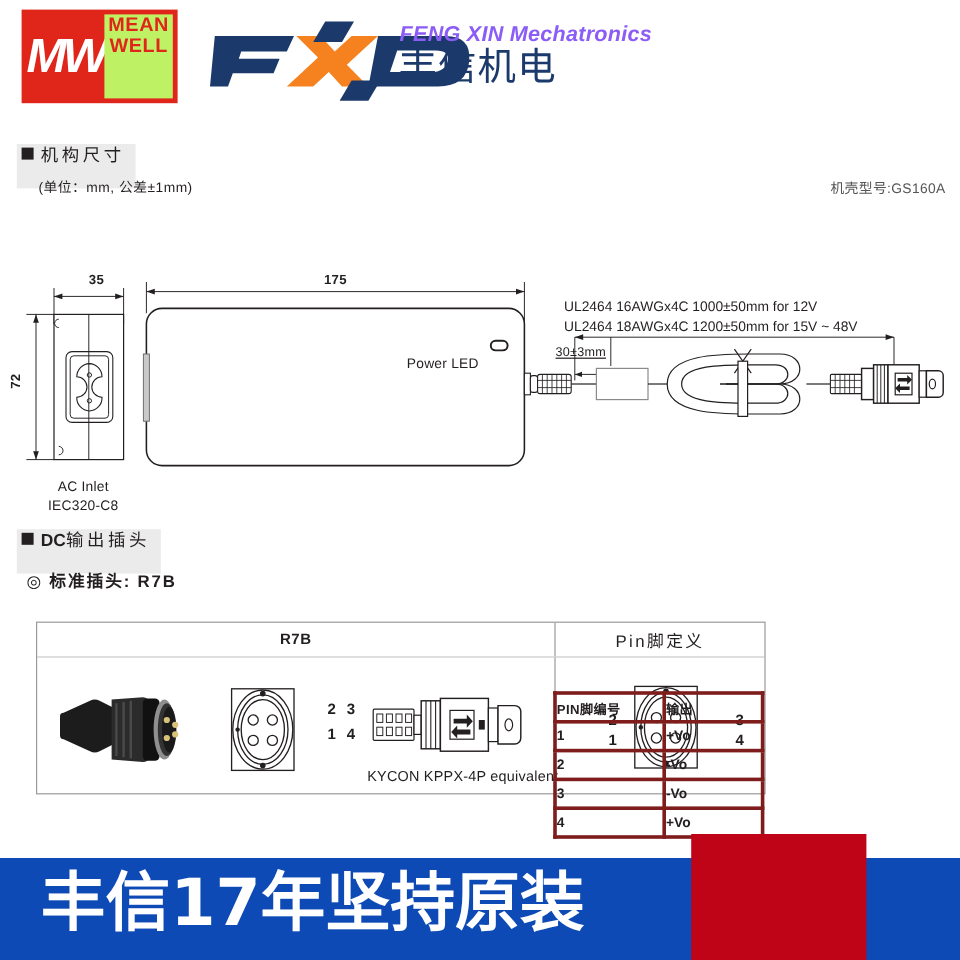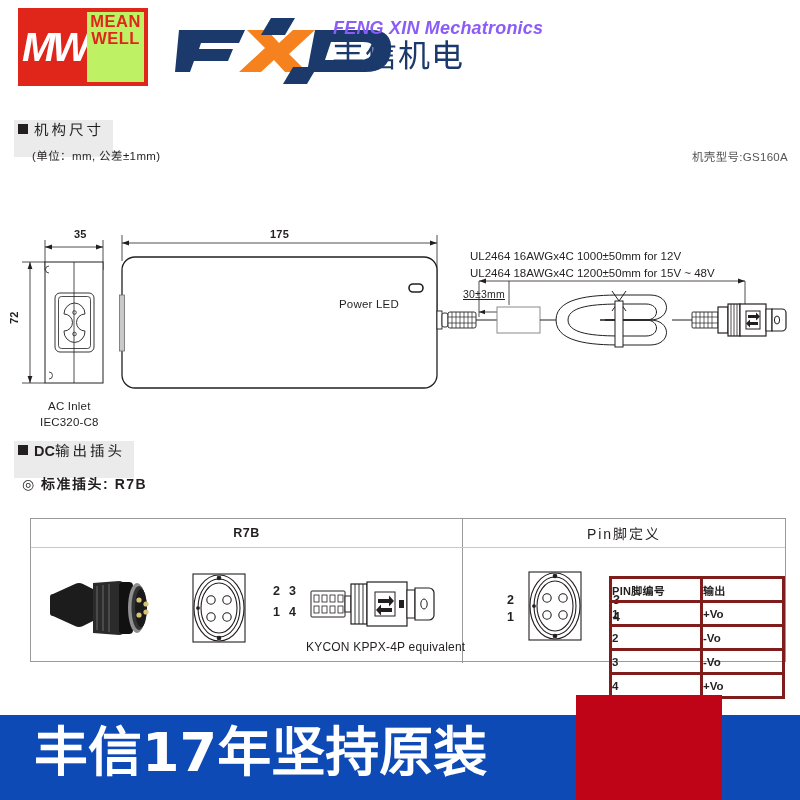--- a/index.html
+++ b/index.html
@@ -57,21 +57,21 @@
   
   .dimtext{font-size:11px;font-weight:bold;letter-spacing:.2px;white-space:nowrap;}
   .dimtext.small{font-weight:normal;font-size:10.5px;}
   .lbl{font-size:11.5px;letter-spacing:.2px;white-space:nowrap;}
   #ac-inlet-label{left:40px;top:399px;text-align:center;line-height:1.35;}
   #cable-spec{left:470px;top:248px;font-size:11.5px;line-height:1.45;white-space:nowrap;}
   #power-led-label{left:339px;top:282px;font-size:11.5px;margin-top:16px;}
 
   
   #plug-table{
-    left:30px;top:518px;width:756px;height:144px;
+    left:30px;top:518px;width:608px;height:144px;
     border:1px solid #9a9a9a;box-sizing:border-box;background:#fff;
   }
   #plug-table .thead{
     display:flex;height:28px;border-bottom:1px solid #c9c9c9;
   }
   #plug-table .thead > div{
     display:flex;align-items:center;justify-content:center;
     font-size:12.5px;font-weight:bold;letter-spacing:.5px;
   }
   .col-left{width:432px;border-right:1px solid #9a9a9a;box-sizing:border-box;}

